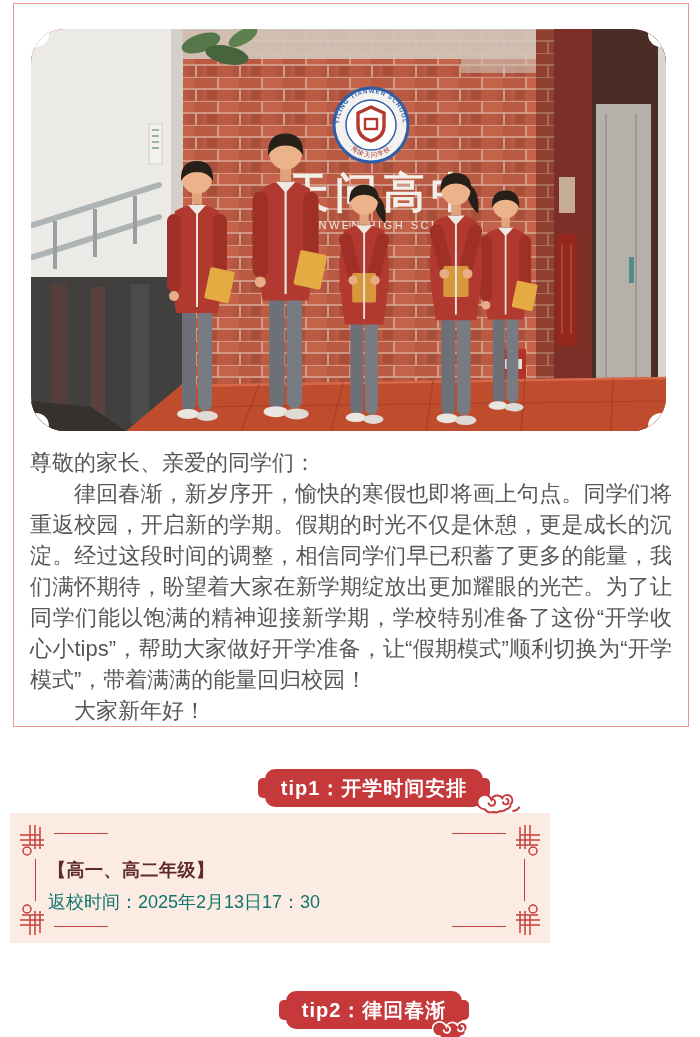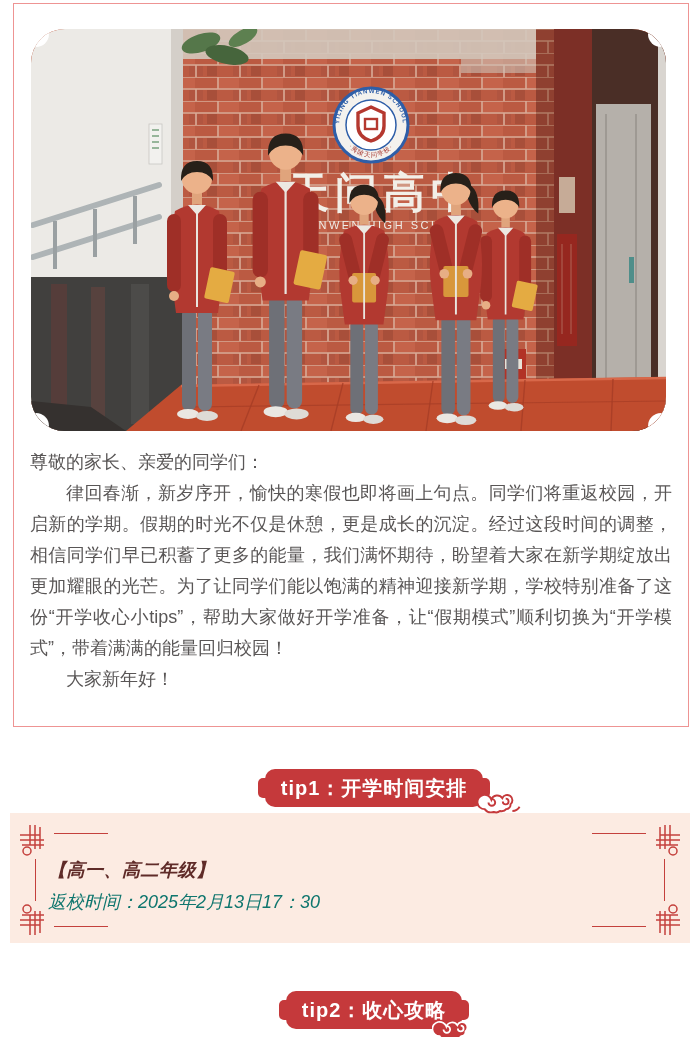--- a/index.html
+++ b/index.html
@@ -13,21 +13,21 @@
   
   .photo{position:absolute;left:31px;top:29px;width:635px;height:402px;
          border-radius:34px;overflow:hidden;background:#bb5a42;}
   .photo svg{display:block;width:100%;height:100%;}
   .notch{position:absolute;width:26px;height:26px;background:#fff;border-radius:50%;z-index:3;}
   .notch.tl{left:-8px;top:-8px}.notch.tr{right:-8px;top:-8px}
   .notch.bl{left:-8px;bottom:-8px}.notch.br{right:-8px;bottom:-8px}
 
   
   .intro{position:absolute;left:30px;top:447px;width:642px;color:#595656;
-         font-size:18px;line-height:31px;text-align:justify;}
+         font-size:22px;line-height:31px;text-align:justify;}
   .intro p{margin:0;}
   .intro p.indent{text-indent:2em;}
 
   
   .tip-row{position:absolute;left:0;width:700px;text-align:center;padding-left:24px;}
   .tip-row.one{top:769px}.tip-row.two{top:991px}
   .tip-badge{position:relative;display:inline-block;height:38px;line-height:38px;
              padding:0 16px;background:#c5393b;color:#fff;font-size:20px;
              font-weight:bold;border-radius:10px;letter-spacing:1px;}
   .badge-tabs{position:absolute;left:-7px;right:-7px;top:9px;bottom:9px;
@@ -35,22 +35,22 @@
   .badge-label{position:relative;z-index:1;}
   .cloud{position:absolute;z-index:2;width:44px;height:29px;}
   .cloud-red{right:-38px;bottom:-9px;}
   .cloud-white{right:-14px;bottom:-14px;}
   .cloud-red .cloudbody{fill:#fff;stroke:#c5393b;stroke-width:2;}
   .cloud-red .cloudline{fill:none;stroke:#c5393b;stroke-width:2;}
   .cloud-white .cloudbody{fill:#c5393b;stroke:#fff;stroke-width:1.8;}
   .cloud-white .cloudline{fill:none;stroke:#fff;stroke-width:1.8;}
 
   
-  .schedule-box{position:absolute;left:10px;top:813px;width:680px;height:130px;
-                background:#fcebe2;font-style:italic;}
+  .schedule-box{position:absolute;left:10px;top:813px;width:540px;height:130px;
+                background:#fcebe2;}
   .box-heading{position:absolute;left:38px;top:45px;margin:0;font-size:18px;
                font-weight:bold;color:#5f2b28;letter-spacing:.5px;}
   .box-time{position:absolute;left:38px;top:77px;margin:0;font-size:18px;color:#0f766e;}
   .orn{position:absolute;width:32px;height:32px;}
   .orn svg{display:block;width:100%;height:100%;}
   .orn.tl{left:10px;top:12px}
   .orn.tr{right:10px;top:12px;transform:scaleX(-1)}
   .orn.bl{left:10px;bottom:8px;transform:scaleY(-1)}
   .orn.br{right:10px;bottom:8px;transform:scale(-1,-1)}
   .vline{position:absolute;width:0;border-left:1.3px solid #c4403c;top:46px;bottom:42px;}
@@ -278,21 +278,21 @@
     <span class="hstub bl"></span>
     <span class="hstub br"></span>
 
     <p class="box-heading">【高一、高二年级】</p>
     <p class="box-time">返校时间：2025年2月13日17：30</p>
   </div>
 
   <div class="tip-row two">
     <div class="tip-badge">
       <span class="badge-tabs"></span>
-      <span class="badge-label">tip2：收心攻略</span>
+      <span class="badge-label">tip2：律回春渐</span>
       <svg class="cloud cloud-white" viewBox="0 0 46 30">
         <path class="cloudbody" d="M8 23 a7.5 7.5 0 1 1 7 -10 a6.5 6.5 0 0 1 11.5 -1.5 a5.5 5.5 0 1 1 8.5 6.5 a4.5 4.5 0 0 1 -4.5 5 q-2 2.8 -6.5 2 q-2.5 2.2 -6.5 1 q-6.5 1.5 -9.5 -3 z"></path>
         <path class="cloudline" d="M12 16 a3.5 3.5 0 1 0 3.5 -3.5"></path>
         <path class="cloudline" d="M27 15 a3 3 0 1 0 3 -3"></path>
         <path class="cloudline" d="M37 25 q5 0 7.5 -4.5"></path>
       </svg>
     </div>
   </div>
 
 </div>

